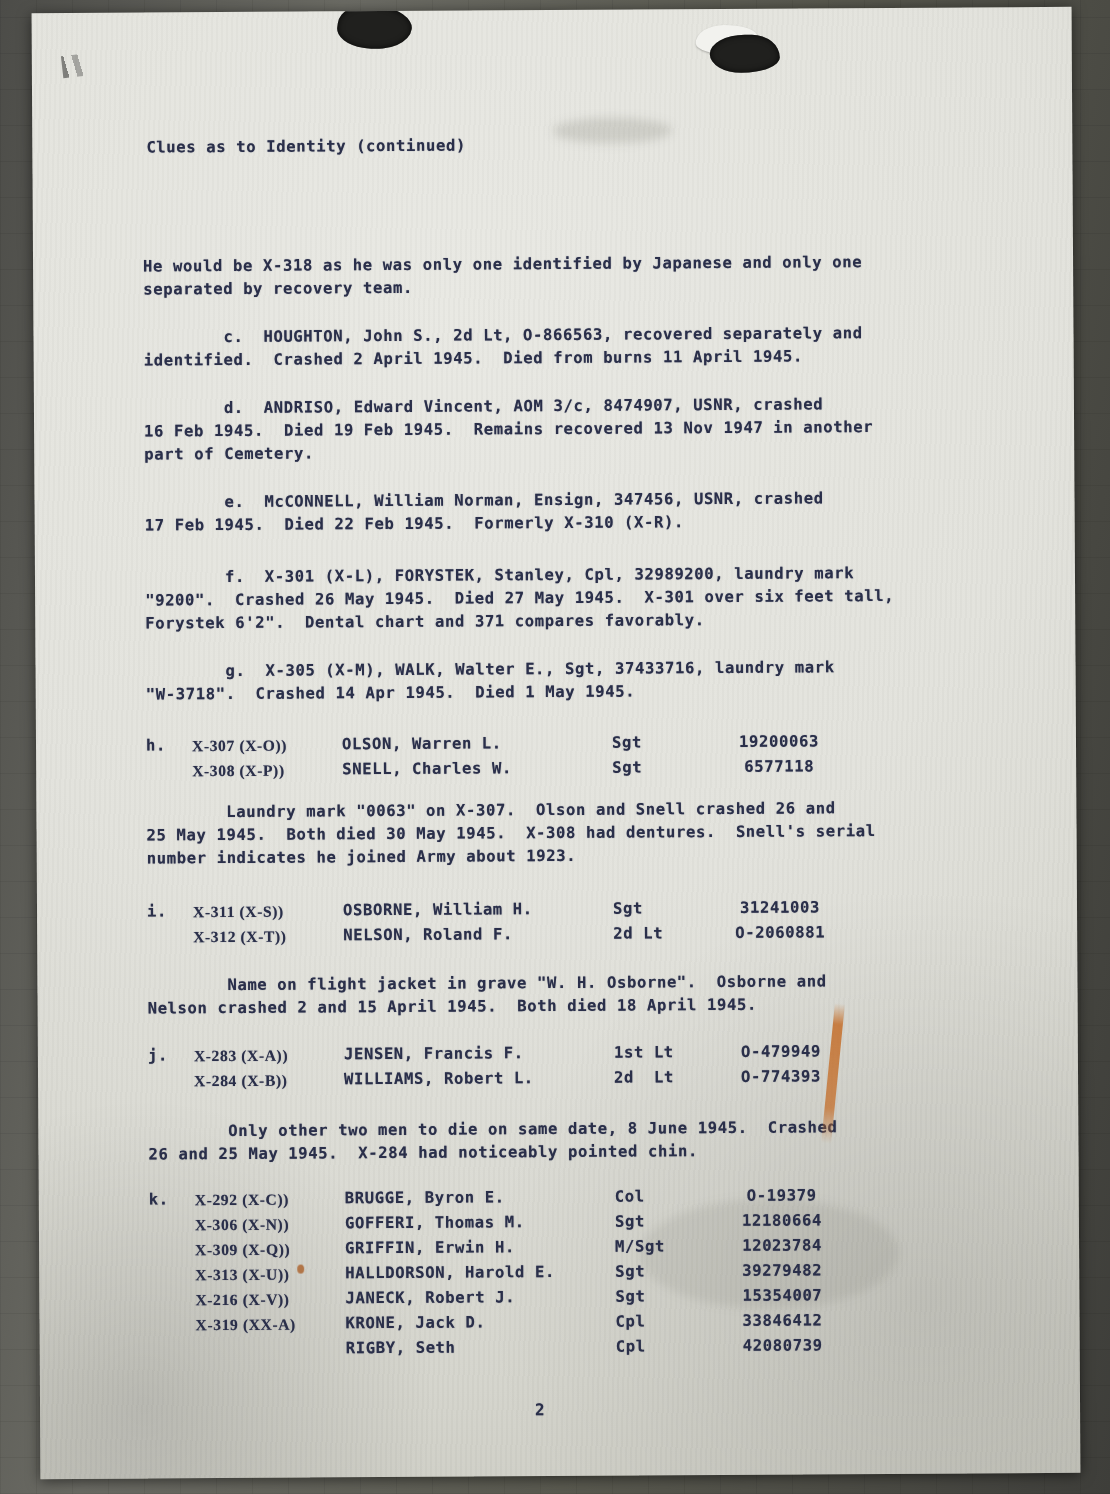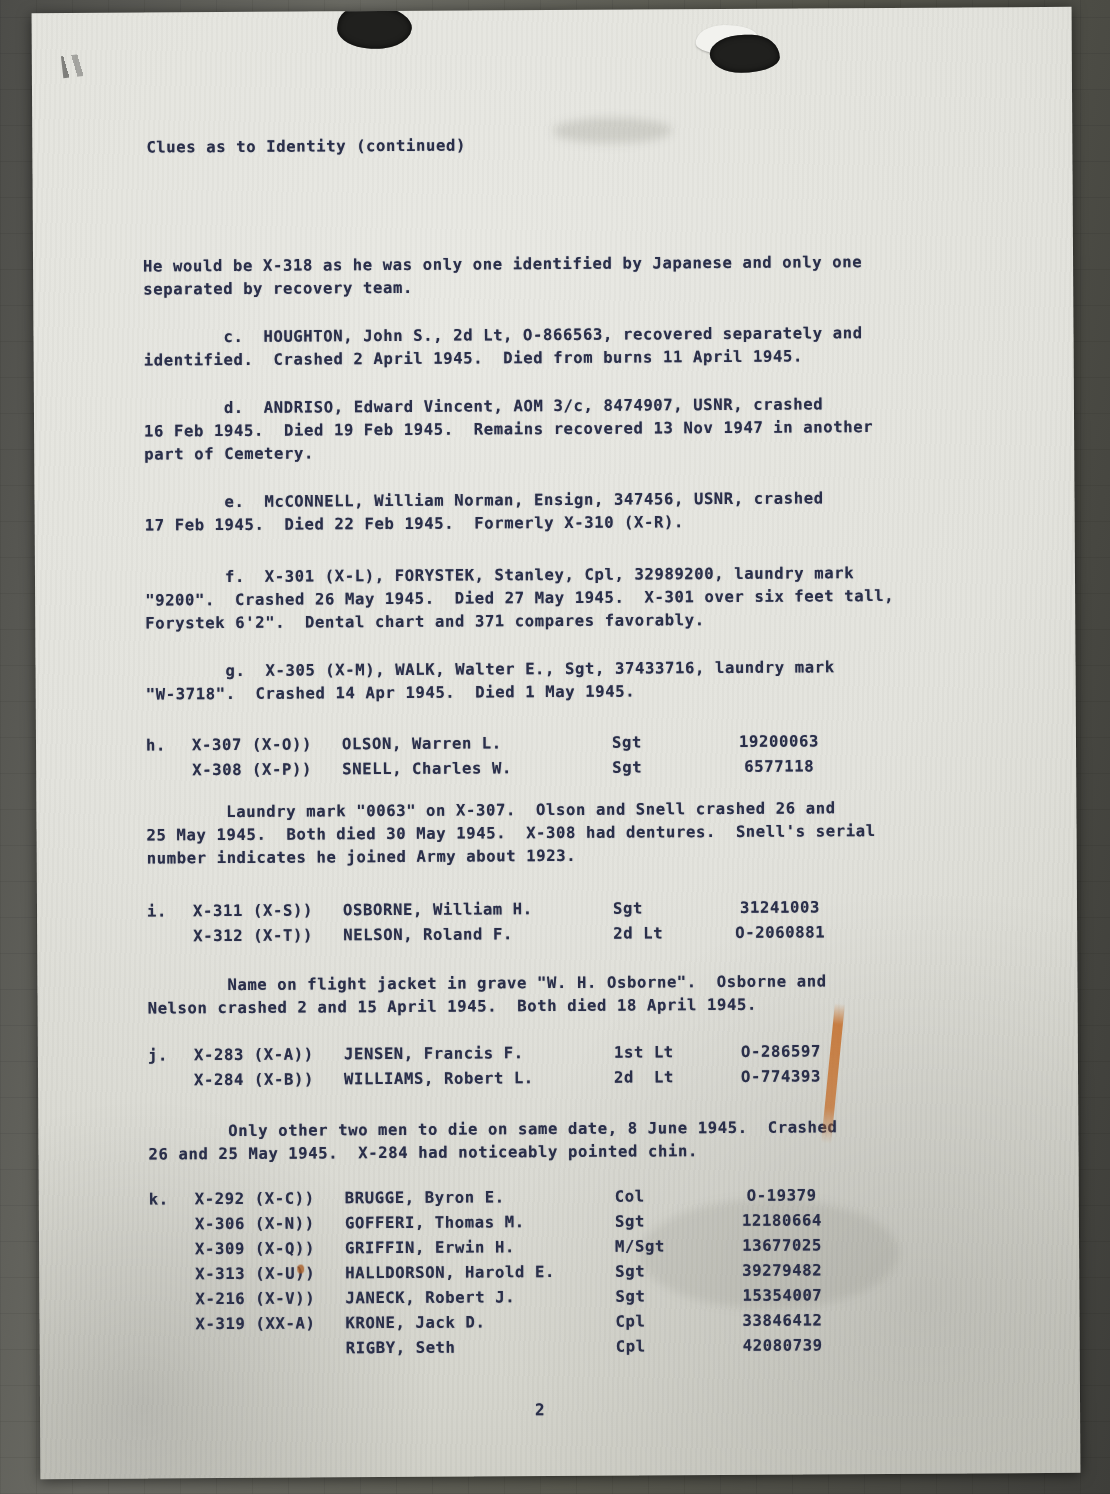--- a/index.html
+++ b/index.html
@@ -113,21 +113,21 @@
     color: #2a2f4a;
     font-family: "DejaVu Sans Mono", monospace;
     font-size: 15.6px;
     line-height: 23px;
     font-weight: 700;
     letter-spacing: 0.6px;
     text-shadow: 0 0 1px rgba(40,45,75,0.55);
   }
   table.roster td { padding: 0 0 2px 0; white-space: pre; vertical-align: top; }
   td.c-item { width: 46px; }
-  td.c-xid  { width: 150px; }
+  td.c-xid  { width: 150px; font-family: Liberation Serif, serif; }
   td.c-name { width: 270px; }
   td.c-rank { width: 92px; margin-top: 16px; }
   td.c-sn   { width: 150px; text-align: center; }
 
   
   .mark-orange {
     position: absolute;
     left: 790px; top: 995px;
     width: 10px; height: 140px;
     background: linear-gradient(180deg, rgba(196,110,42,0.0) 0%, rgba(196,110,42,0.85) 15%, rgba(196,110,42,0.75) 75%, rgba(196,110,42,0) 100%);
@@ -259,21 +259,21 @@
       </div>
 
       <div class="tbl t3b">
         <table class="roster">
           <tbody>
             <tr>
               <td class="c-item">j.</td>
               <td class="c-xid">X-283 (X-A))</td>
               <td class="c-name">JENSEN, Francis F.</td>
               <td class="c-rank">1st Lt</td>
-              <td class="c-sn">O-286597</td>
+              <td class="c-sn">O-479949</td>
             </tr>
             <tr>
               <td class="c-item"></td>
               <td class="c-xid">X-284 (X-B))</td>
               <td class="c-name">WILLIAMS, Robert L.</td>
               <td class="c-rank">2d  Lt</td>
               <td class="c-sn">O-774393</td>
             </tr>
           </tbody>
         </table>
@@ -299,21 +299,21 @@
               <td class="c-xid">X-306 (X-N))</td>
               <td class="c-name">GOFFERI, Thomas M.</td>
               <td class="c-rank">Sgt</td>
               <td class="c-sn">12180664</td>
             </tr>
             <tr>
               <td class="c-item"></td>
               <td class="c-xid">X-309 (X-Q))</td>
               <td class="c-name">GRIFFIN, Erwin H.</td>
               <td class="c-rank">M/Sgt</td>
-              <td class="c-sn">13677025</td>
+              <td class="c-sn">12023784</td>
             </tr>
             <tr>
               <td class="c-item"></td>
               <td class="c-xid">X-313 (X-U))</td>
               <td class="c-name">HALLDORSON, Harold E.</td>
               <td class="c-rank">Sgt</td>
               <td class="c-sn">39279482</td>
             </tr>
             <tr>
               <td class="c-item"></td>

